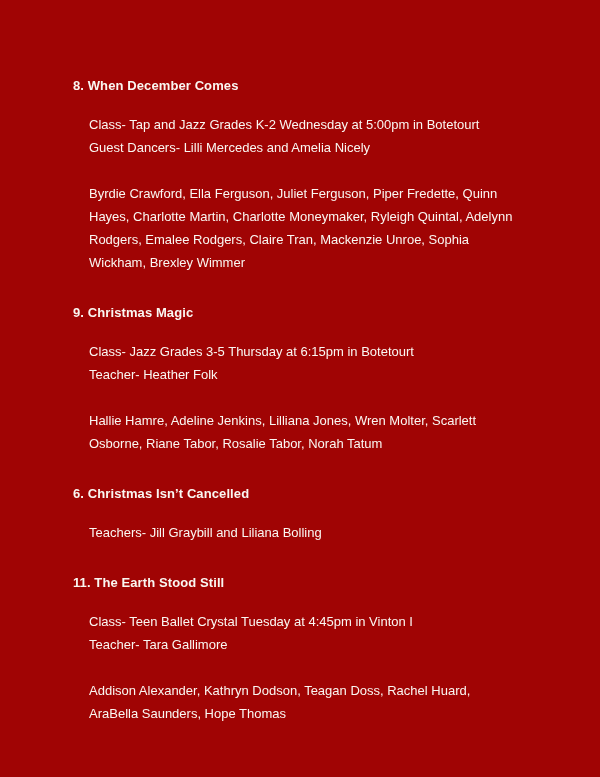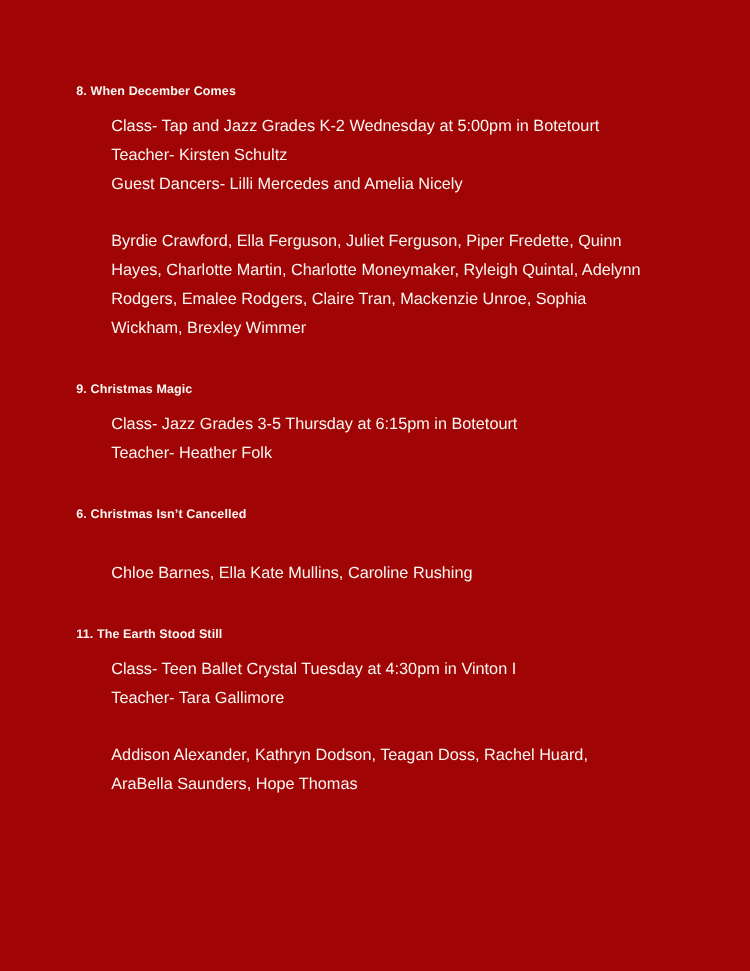--- a/index.html
+++ b/index.html
@@ -21,22 +21,22 @@
   .doc {
     padding: 58px 52px 0 57px;
     color: var(--fg);
     font-size: 13px;
     line-height: 23px;
   }
   .entry {
     margin: 0 0 27px 0;
   }
   .entry-heading {
-    margin: 4px;
-    font-size: 10px;
+    margin: 16px;
+    font-size: 13px;
     line-height: 23px;
     font-weight: 700;
     letter-spacing: 0.1px;
   }
   .details {
     margin-left: 32px;
   }
   .details p {
     margin: 0;
   }
@@ -47,43 +47,43 @@
 </style>
 </head>
 <body>
 
 <div class="doc">
 
   <section class="entry">
     <h2 class="entry-heading">8. When December Comes</h2>
     <div class="details">
       <p>Class- Tap and Jazz Grades K-2 Wednesday at 5:00pm in Botetourt</p>
-      <p>Teacher- Kirsten Schultz</p>
       <p>Guest Dancers- Lilli Mercedes and Amelia Nicely</p>
     </div>
     <p class="dancers">Byrdie Crawford, Ella Ferguson, Juliet Ferguson, Piper Fredette, Quinn Hayes, Charlotte Martin, Charlotte Moneymaker, Ryleigh Quintal, Adelynn Rodgers, Emalee Rodgers, Claire Tran, Mackenzie Unroe, Sophia Wickham, Brexley Wimmer</p>
   </section>
 
   <section class="entry">
     <h2 class="entry-heading">9. Christmas Magic</h2>
     <div class="details">
       <p>Class- Jazz Grades 3-5 Thursday at 6:15pm in Botetourt</p>
       <p>Teacher- Heather Folk</p>
     </div>
+    <p class="dancers">Hallie Hamre, Adeline Jenkins, Lilliana Jones, Wren Molter, Scarlett Osborne, Riane Tabor, Rosalie Tabor, Norah Tatum</p>
   </section>
 
   <section class="entry">
     <h2 class="entry-heading">6. Christmas Isn’t Cancelled</h2>
     <div class="details">
+      <p>Teachers- Jill Graybill and Liliana Bolling</p>
     </div>
-    <p class="dancers">Chloe Barnes, Ella Kate Mullins, Caroline Rushing</p>
   </section>
 
   <section class="entry">
     <h2 class="entry-heading">11. The Earth Stood Still</h2>
     <div class="details">
-      <p>Class- Teen Ballet Crystal Tuesday at 4:30pm in Vinton I</p>
+      <p>Class- Teen Ballet Crystal Tuesday at 4:45pm in Vinton I</p>
       <p>Teacher- Tara Gallimore</p>
     </div>
     <p class="dancers">Addison Alexander, Kathryn Dodson, Teagan Doss, Rachel Huard, AraBella Saunders, Hope Thomas</p>
   </section>
 
 </div>
 
 </body></html>

